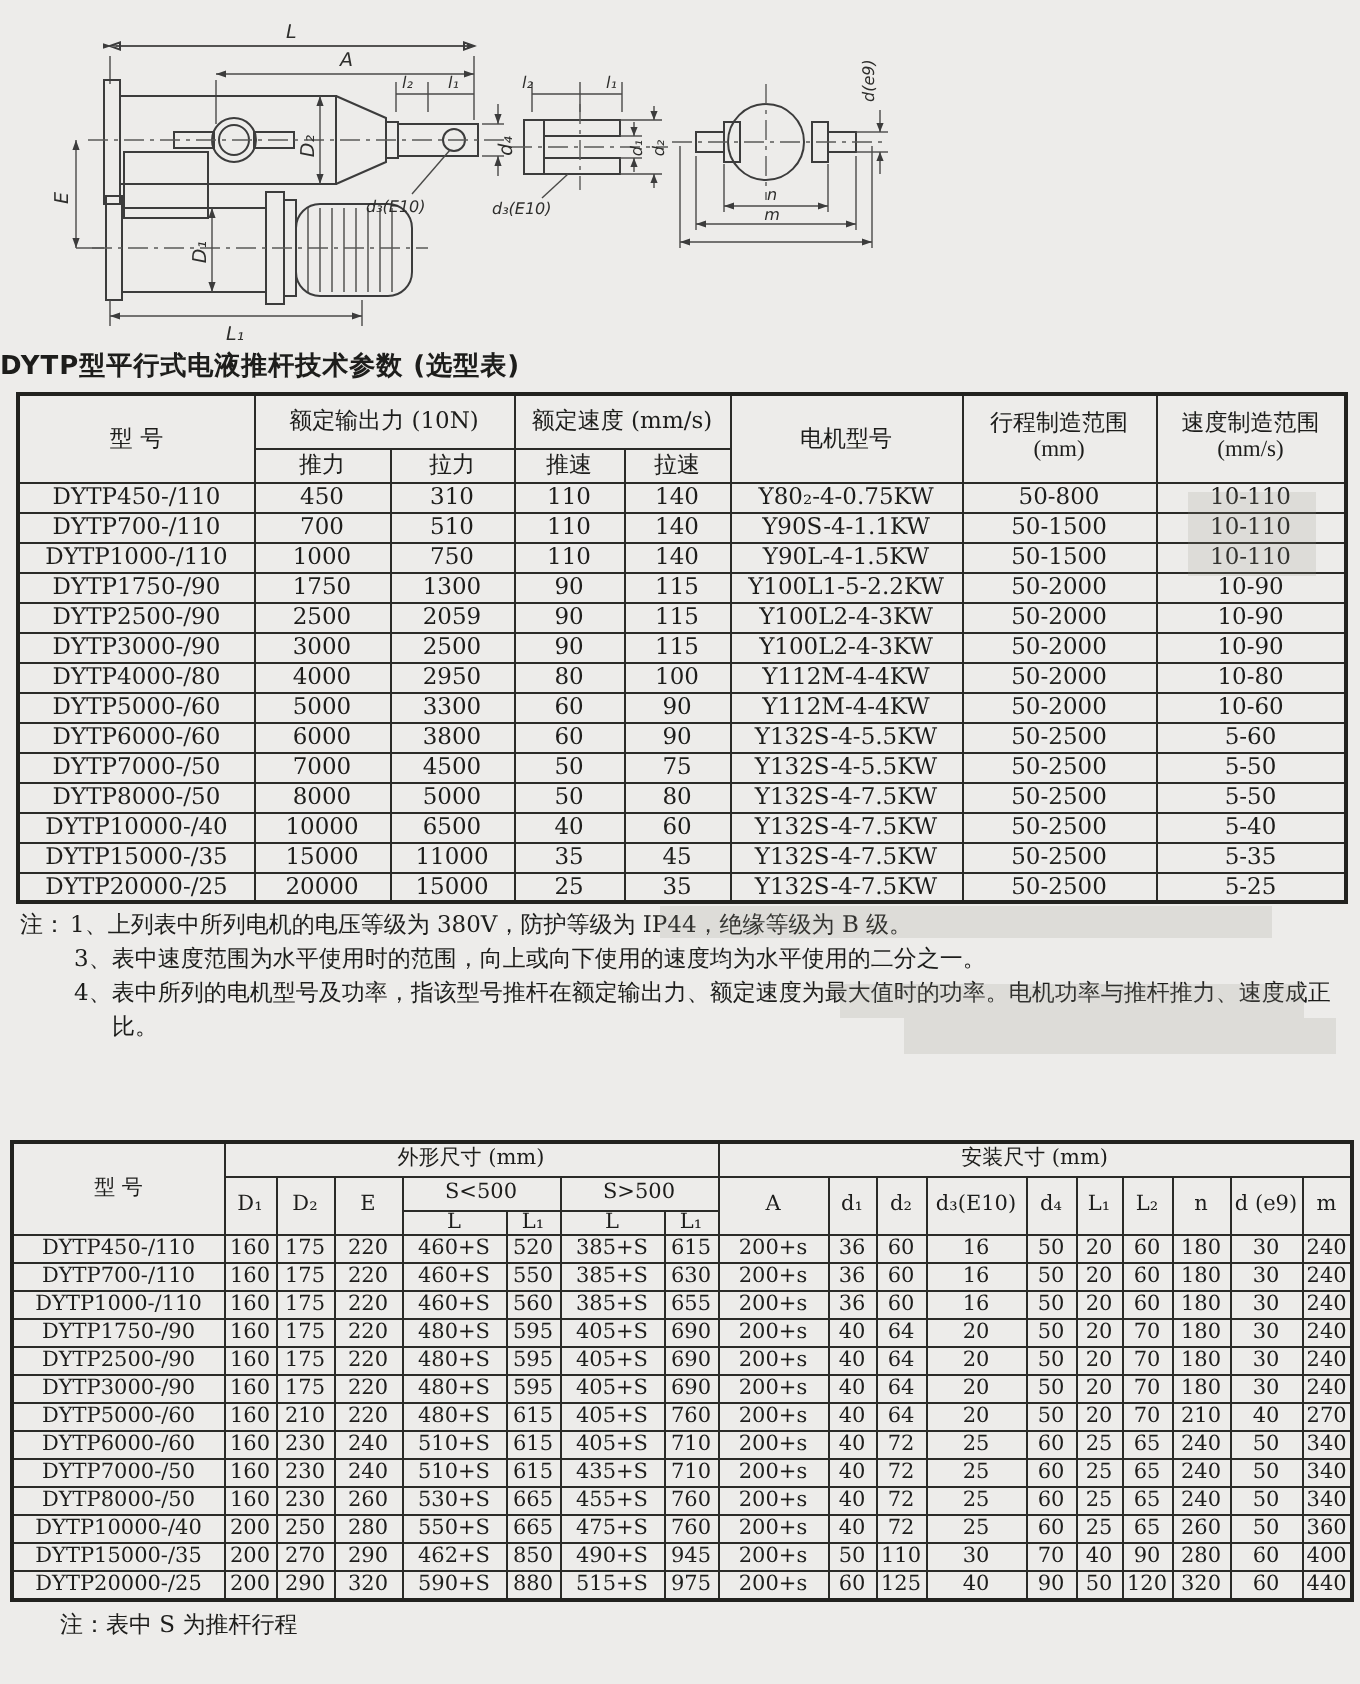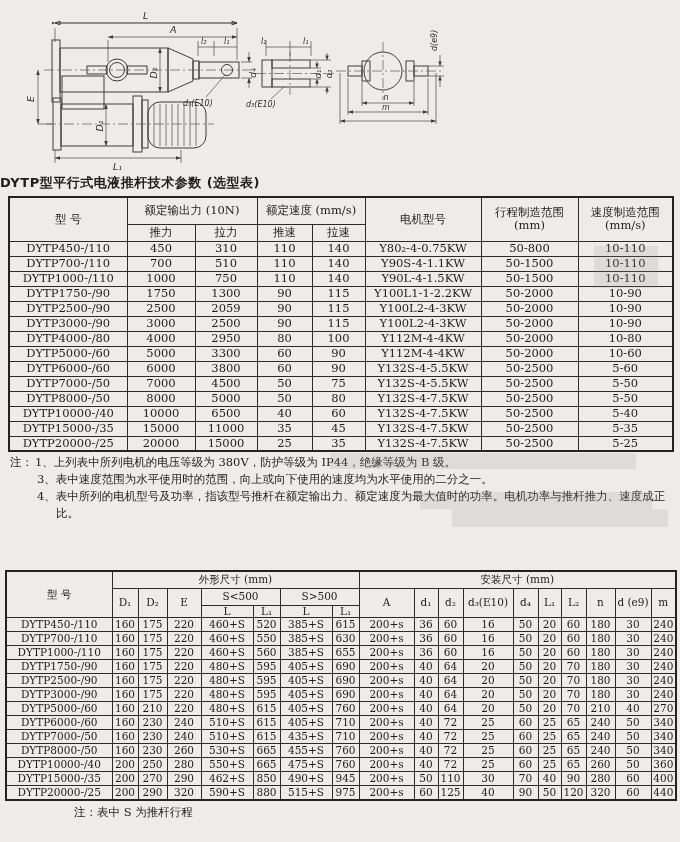--- a/index.html
+++ b/index.html
@@ -28,21 +28,20 @@
     position:absolute; left:10px; top:454px; width:664px;
     font-size:11.5px; line-height:17px;
   }
   .note-row { margin-left:27px; padding-left:19px; text-indent:-19px; }
   .note-row.first { margin-left:0; padding-left:46px; text-indent:-46px; }
   .note-label { padding-right:2px; }
 
   .table-note {
     position:absolute; left:30px; top:805px;
     font-size:11.5px;
-    margin-left:44px;
   }
 
   
   table {
     position:absolute;
     border-collapse:collapse;
     table-layout:fixed;
     background:transparent;
   }
   th, td {
@@ -59,21 +58,21 @@
   #t1 tbody tr { height:15px; }
   #t1 td, #t1 th { line-height:13px; }
 
   #t2 { left:5px; top:570px; width:670px; font-size:10.5px; border:2px solid #22221f; }
   #t2 thead tr.h1 { height:17px; }
   #t2 thead tr.h2 { height:17px; }
   #t2 thead tr.h3 { height:12px; }
   #t2 tbody tr { height:14px; }
   #t2 td, #t2 th { line-height:11.5px; }
 
-  .hd2line { line-height:13px; }
+  .hd2line { line-height:13px;font-family:Liberation Serif, serif; }
 
   
   #drawing { position:absolute; left:0; top:0; }
   #drawing .ln { stroke:#3c3c3c; fill:none; stroke-width:1; }
   #drawing .thin { stroke:#4a4a48; fill:none; stroke-width:0.7; }
   #drawing .cl { stroke:#5a5a58; fill:none; stroke-width:0.7; stroke-dasharray:10 3 2 3; }
   #drawing text {
     font-family:"DejaVu Sans","Liberation Sans",sans-serif;
     font-size:9.5px; fill:#2e2e2c; font-style:italic;
   }
@@ -303,21 +302,21 @@
           <td>Y90L-4-1.5KW</td>
           <td>50-1500</td>
           <td>10-110</td>
         </tr>
         <tr>
           <td>DYTP1750-/90</td>
           <td>1750</td>
           <td>1300</td>
           <td>90</td>
           <td>115</td>
-          <td>Y100L1-1-2.2KW</td>
+          <td>Y100L1-5-2.2KW</td>
           <td>50-2000</td>
           <td>10-90</td>
         </tr>
         <tr>
           <td>DYTP2500-/90</td>
           <td>2500</td>
           <td>2059</td>
           <td>90</td>
           <td>115</td>
           <td>Y100L2-4-3KW</td>

